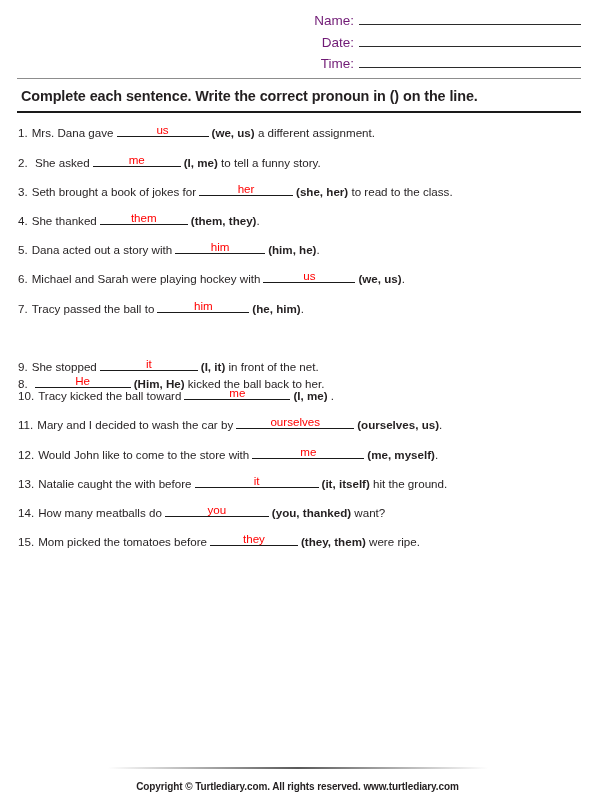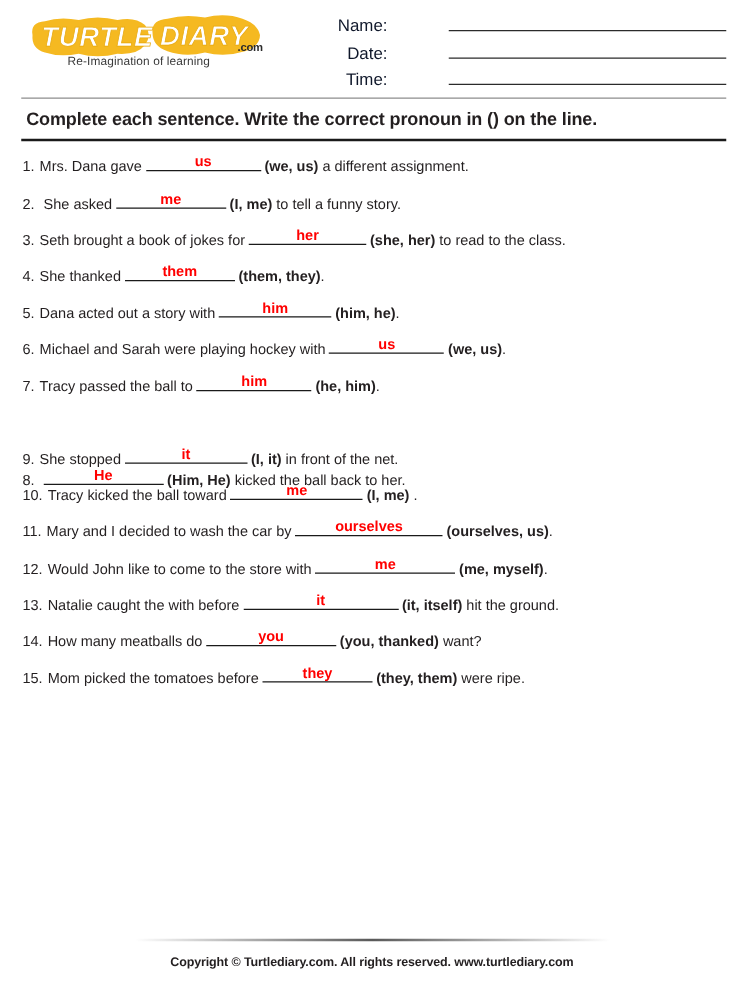--- a/index.html
+++ b/index.html
@@ -58,22 +58,21 @@
   .fields {
     flex: 1;
     padding-top: 5px;
   }
   .field-row {
     display: flex;
     align-items: baseline;
     justify-content: flex-end;
     margin-bottom: 4.5px;
     font-size: 13.5px;
-    color: #0f172a;
-    gap: 44px;
+    color: #701a75;
   }
   .field-label {
     width: 54px;
     text-align: right;
     margin-right: 5px;
     white-space: nowrap;
   }
   .field-rule {
     width: 222px;
     border-bottom: 1px solid #2b2b2b;
@@ -122,31 +121,31 @@
     margin: 0 3px;
     vertical-align: baseline;
   }
   .blank-answer {
     position: absolute;
     left: 0;
     right: 0;
     bottom: 0px;
     text-align: center;
     color: #ff0000;
-    font-weight: bold;
+    font-weight: normal;
     font-size: 11.6px;
     line-height: 13px;
   }
 
   
   .footer {
     position: absolute;
     left: 0;
     right: 0;
-    bottom: 24px;
+    bottom: 8px;
     text-align: center;
   }
   .footer-rule {
     height: 2px;
     margin: 0 auto 12px auto;
     width: 380px;
     background: linear-gradient(to right,
         rgba(255,255,255,0) 0%,
         rgba(120,120,120,0.45) 18%,
         rgba(60,60,60,0.85) 50%,
@@ -158,38 +157,20 @@
     font-weight: bold;
     color: #231f20;
     letter-spacing: -0.1px;
   }
 </style>
 </head>
 <body>
 
 <div class="header">
 
-  <div class="logo-block">
-    <span class="logo-wordmark">
-      <svg width="200" height="40" viewBox="0 0 200 40" xmlns="http://www.w3.org/2000/svg">
-        <g>
-
-          <path d="M8,18 Q6,8 18,7 Q30,3 45,6 Q60,2 76,6 Q90,3 98,10 Q104,18 98,26 Q92,34 76,33 Q60,37 45,33 Q30,36 18,32 Q7,29 8,18 Z" fill="#f5b921"></path>
-
-          <path d="M104,16 Q103,6 116,5 Q130,1 146,4 Q162,0 176,5 Q188,9 190,18 Q190,27 178,31 Q162,36 146,32 Q130,36 116,31 Q104,27 104,16 Z" fill="#f5b921"></path>
-
-          <text x="15" y="27" font-family="'Liberation Sans', sans-serif" font-size="22" font-weight="bold" font-style="italic" fill="#ffffff" stroke="#e8a90e" stroke-width="0.6" letter-spacing="0.5">TURTLE</text>
-
-          <text x="110" y="26" font-family="'Liberation Sans', sans-serif" font-size="22" font-weight="bold" font-style="italic" fill="#ffffff" stroke="#e8a90e" stroke-width="0.6" letter-spacing="0.5">DIARY</text>
-        </g>
-      </svg>
-    </span>
-    <span class="logo-dotcom">.com</span>
-    <span class="logo-tagline">Re-Imagination of learning</span>
-  </div>
 
   <div class="fields">
     <div class="field-row">
       <span class="field-label">Name:</span>
       <span class="field-rule"></span>
     </div>
     <div class="field-row">
       <span class="field-label">Date:</span>
       <span class="field-rule"></span>
     </div>

